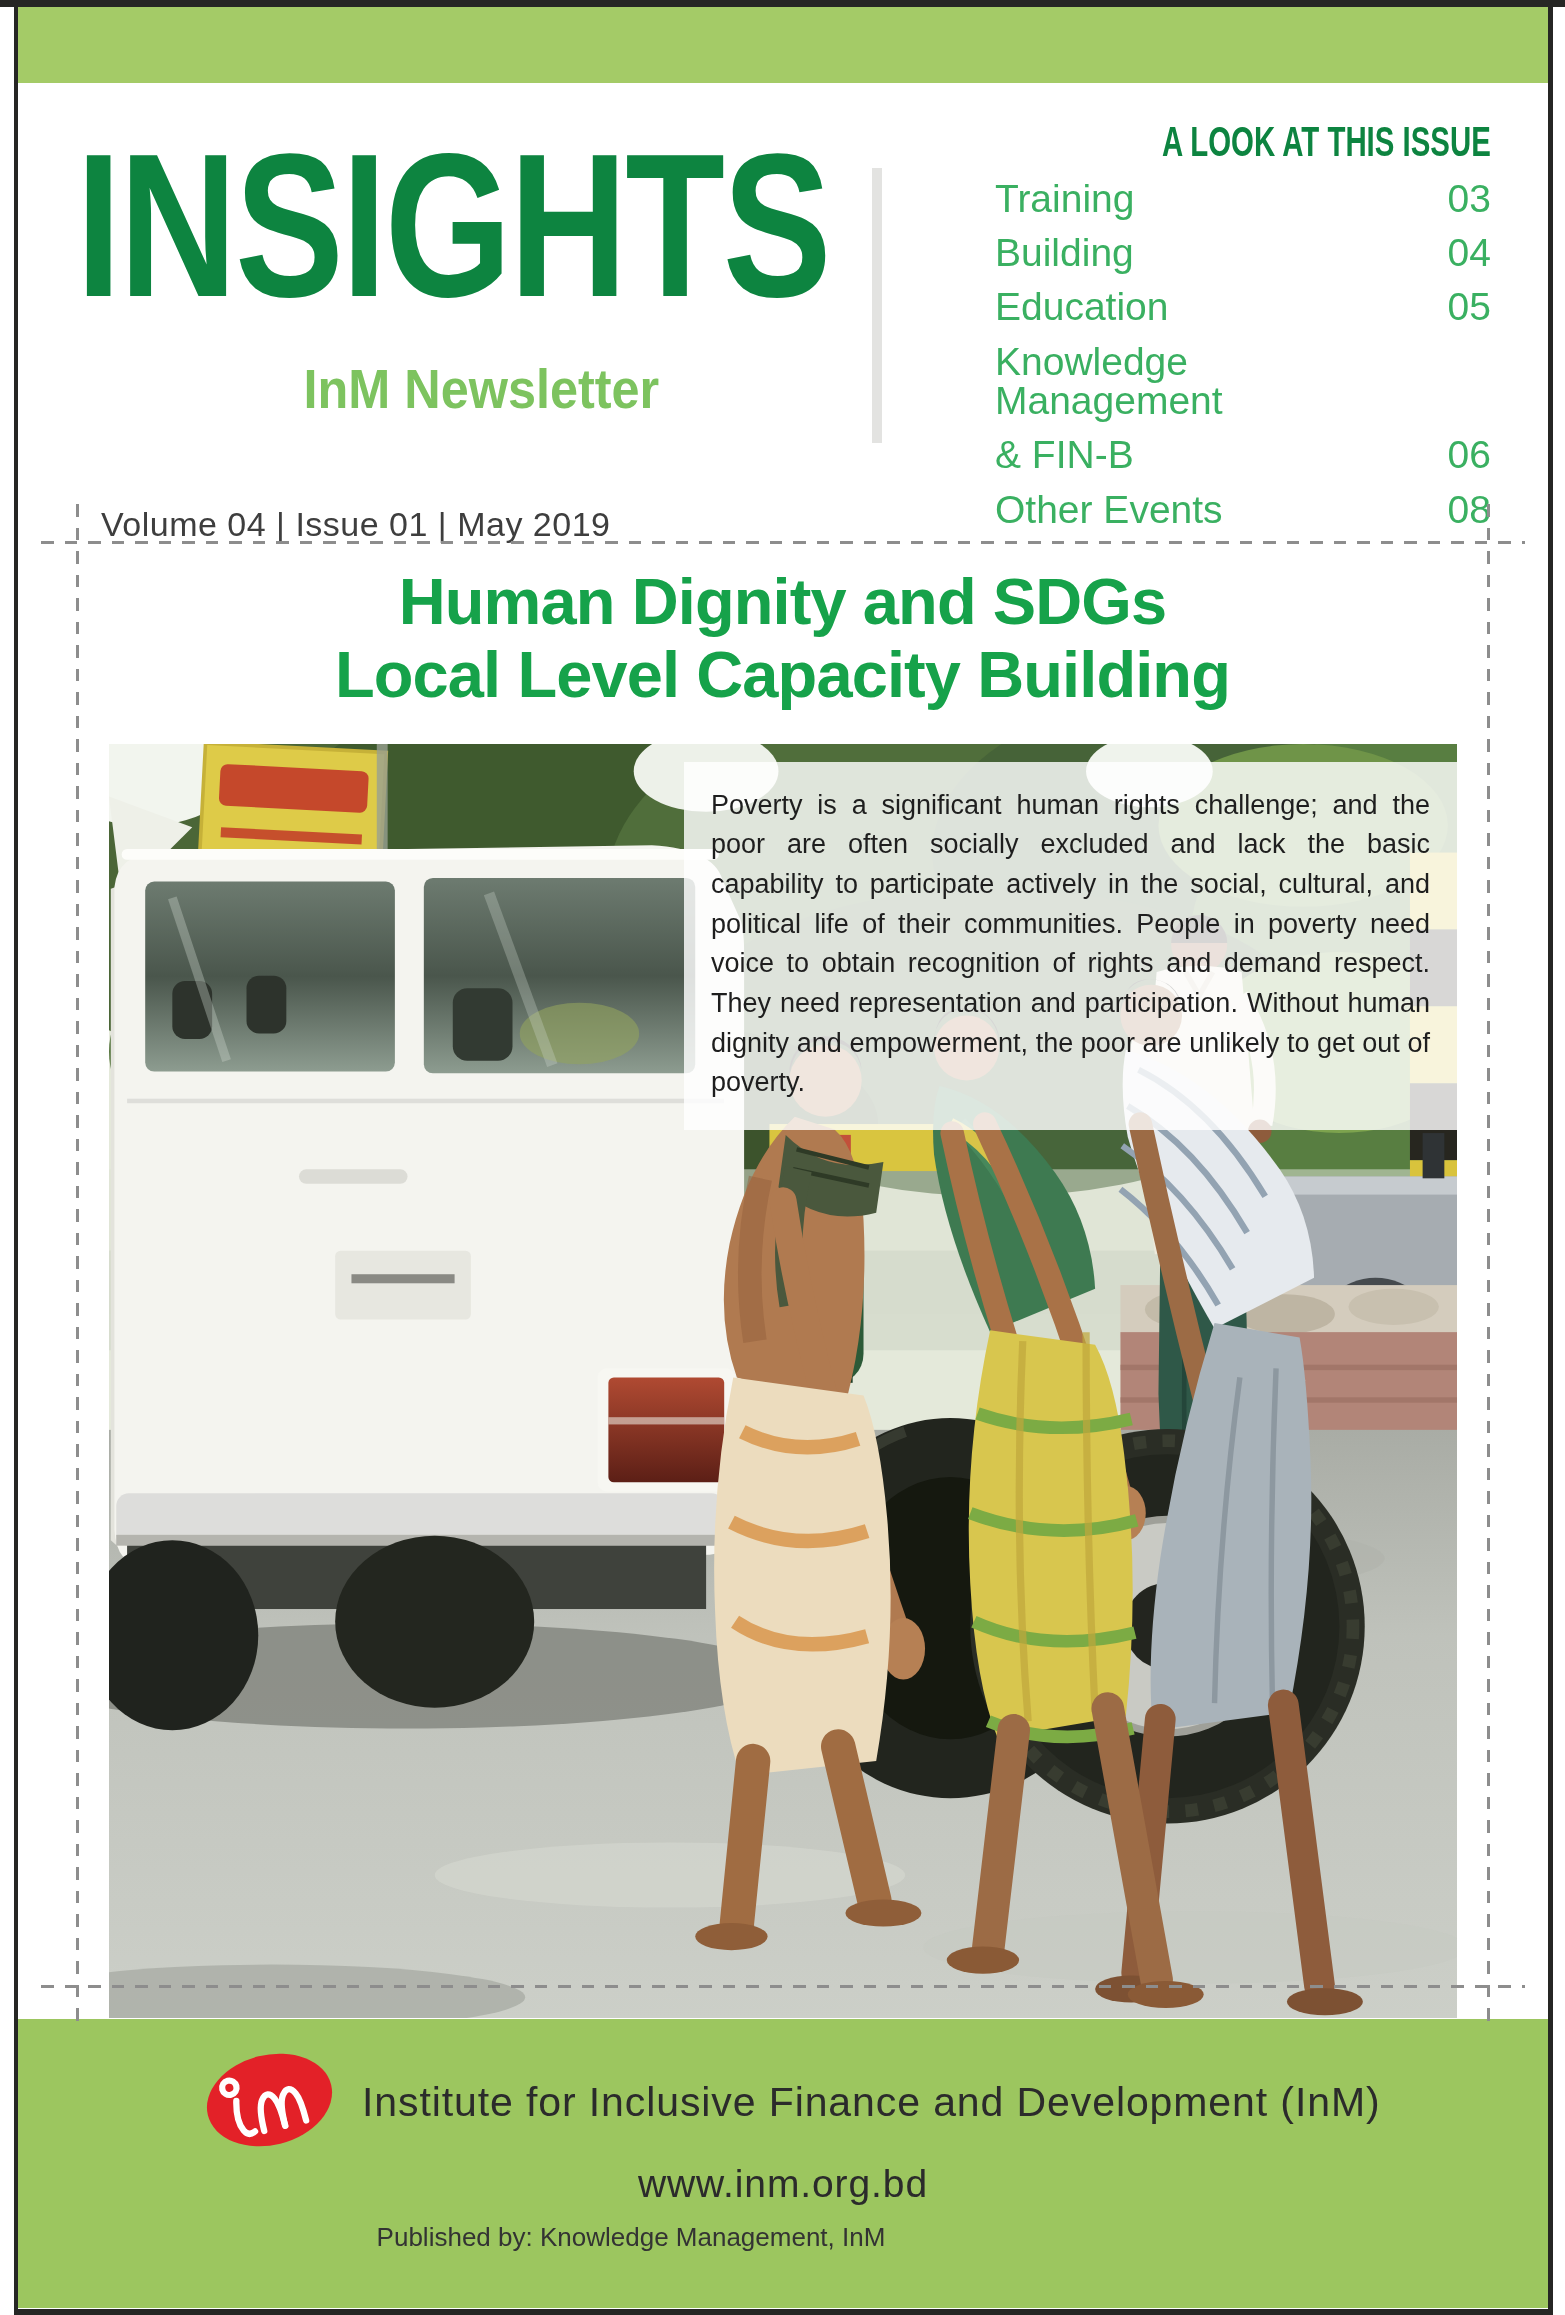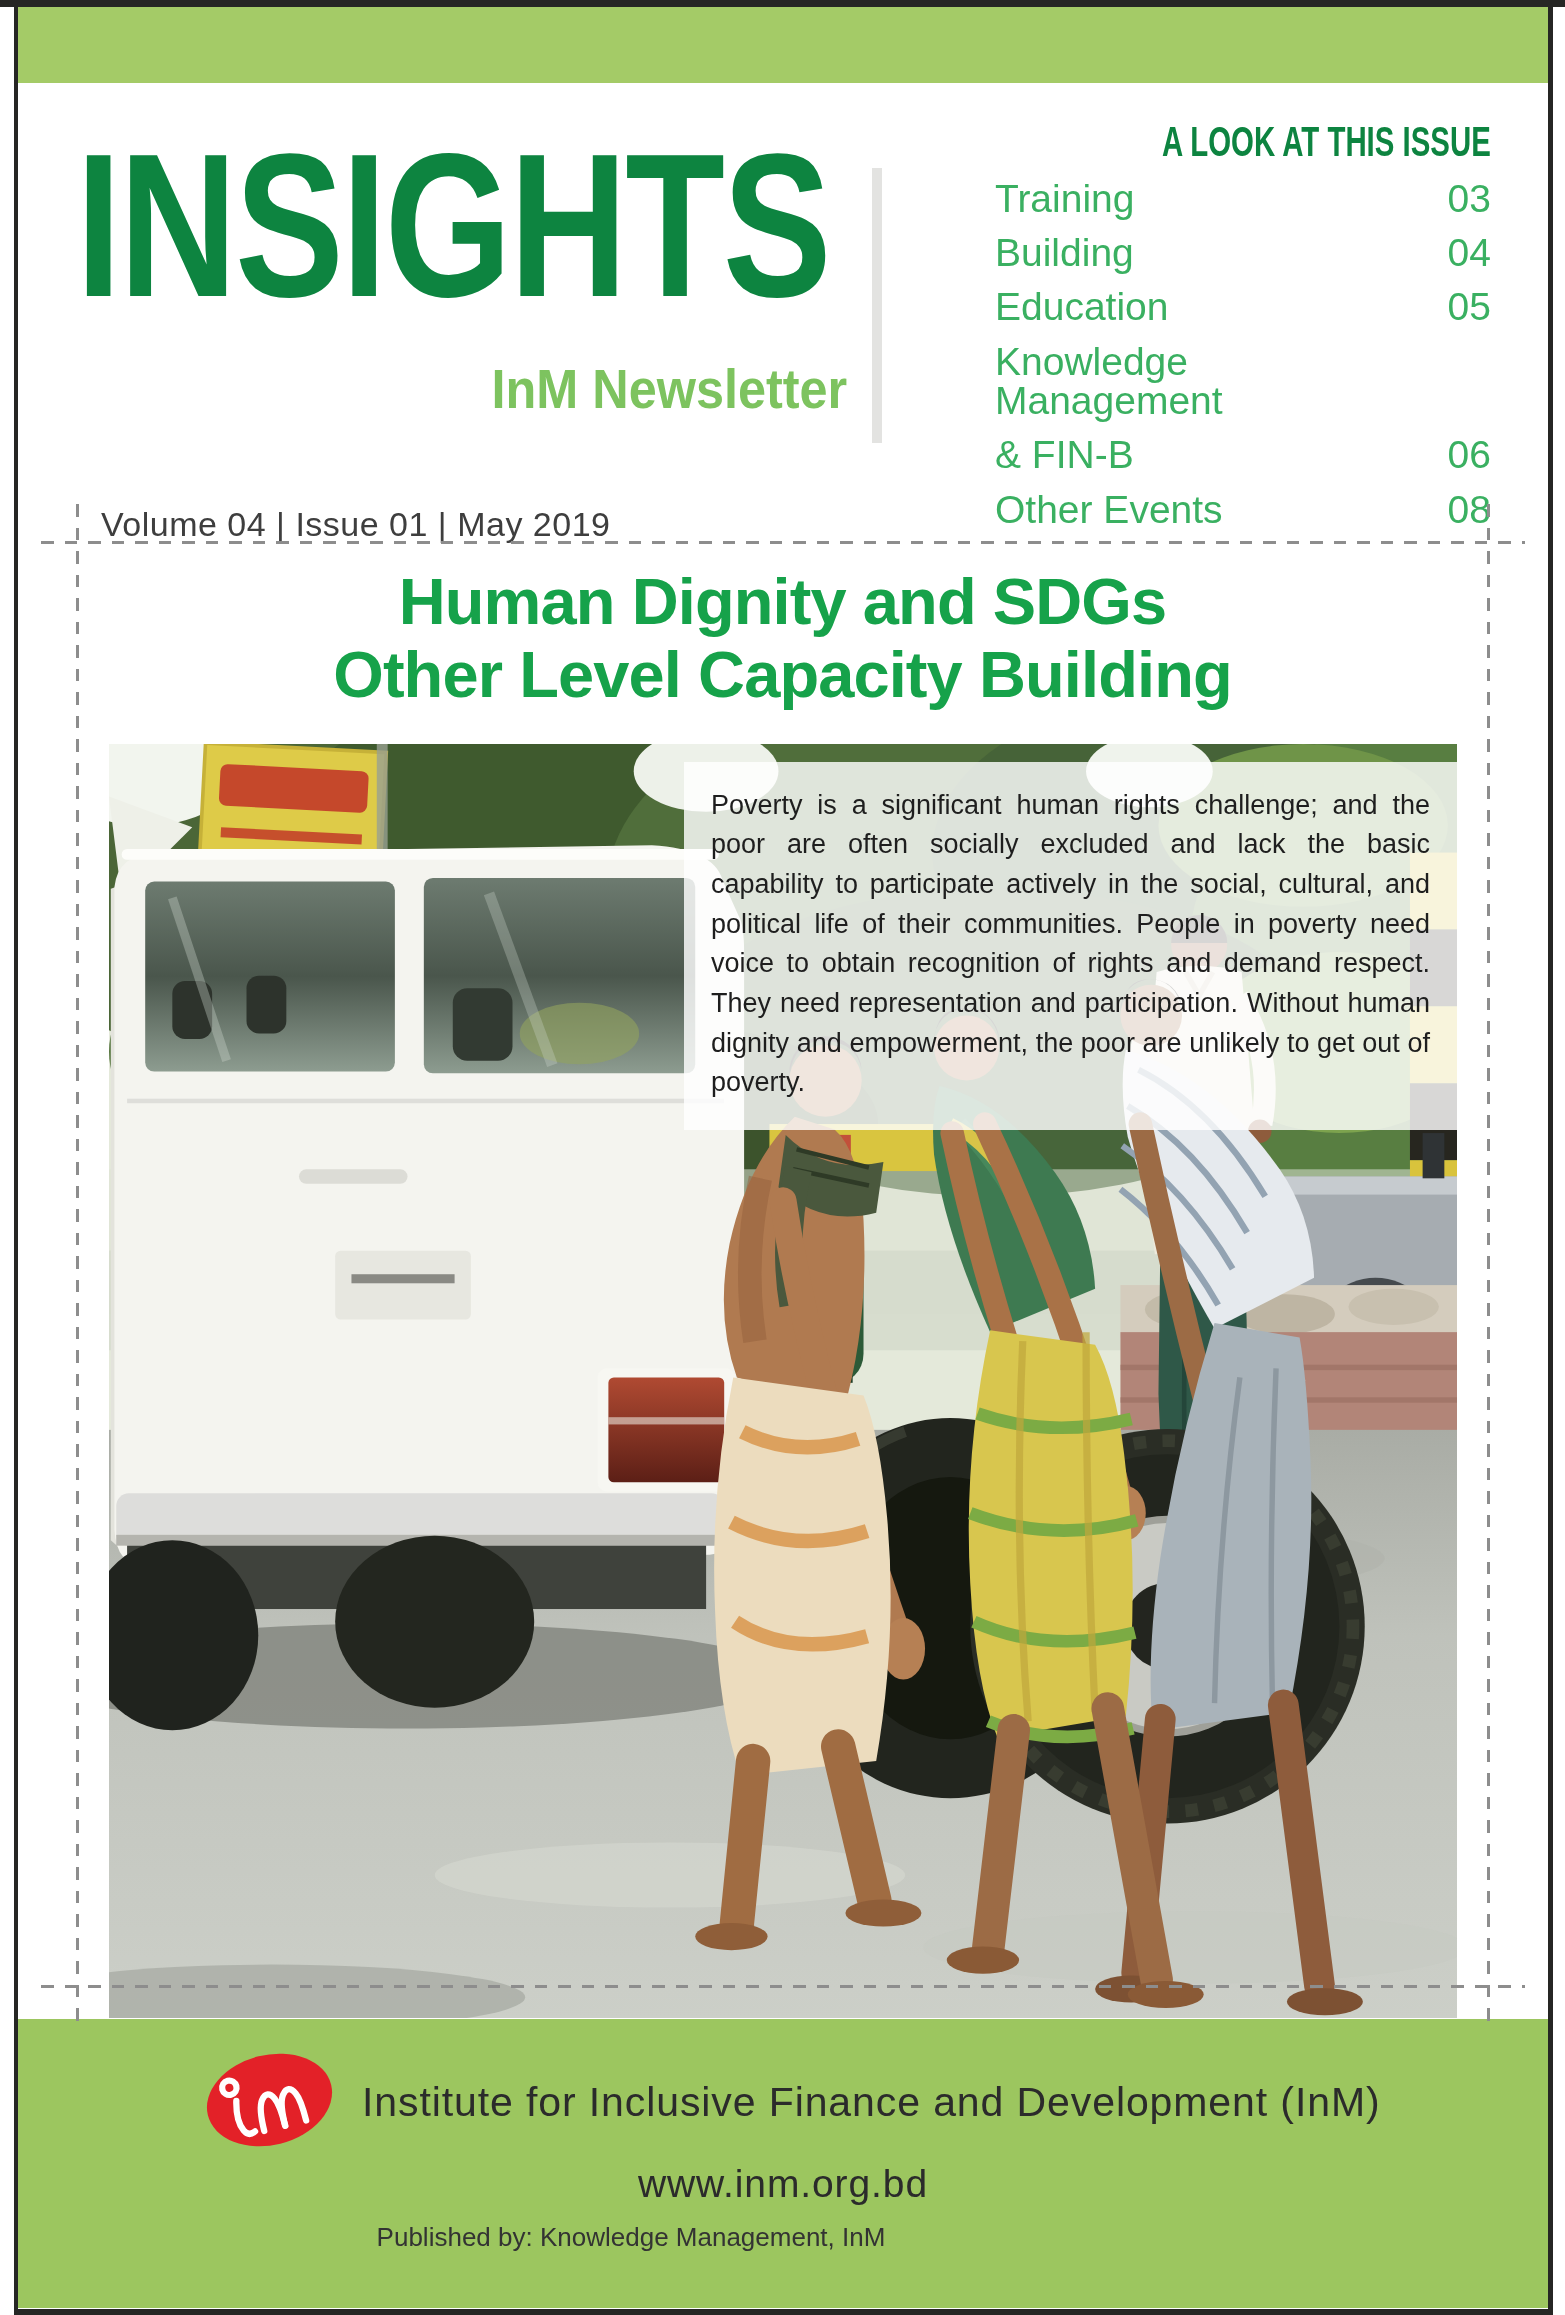--- a/index.html
+++ b/index.html
@@ -15,21 +15,21 @@
   .frame-right  { left:1548px; top:7.2px; width:4.5px;    height:2309px; background:#262624; }
   .frame-bottom { left:13.6px; top:2309px; width:1539px; height:7.2px;   background:#262624; }
 
   .band-top    { left:18px; top:7.2px;     width:1530px; height:76px;  background:#a4cb67; }
   .band-footer { left:18px; top:2019px;  width:1530px; height:289px; background:#9cc65f; }
 
   
   .masthead-title { left:76px; top:123px; width:995px; height:208px;
     font-size:204px; line-height:1; font-weight:bold; color:#0d8440; white-space:nowrap; }
   .masthead-title .cond { display:inline-block; transform:scaleX(0.80); transform-origin:left top; letter-spacing:-2.7px; }
-  .masthead-sub { left:76px; top:356px; width:771px; text-align:right;
+  .masthead-sub { left:76px; top:356px; width:771px; text-align:center;
     font-size:56px; font-weight:bold; color:#7dc35f; white-space:nowrap; }
   .masthead-sub .cond-r { display:inline-block; transform:scaleX(0.90); transform-origin:right top; }
   .masthead-divider { left:872px; top:168px; width:10px; height:275px; background:#e3e3e1; }
 
   
   .toc-heading { left:995px; top:118px; width:496px; text-align:right;
     font-size:42px; font-weight:bold; color:#0d8440; white-space:nowrap; }
   .toc-heading .cond-r { display:inline-block; transform:scaleX(0.70); transform-origin:right top; }
   .toc-list { left:995px; top:175px; width:496px; }
   .toc-row { display:flex; justify-content:space-between; align-items:baseline;
@@ -117,21 +117,21 @@
 
   <div class="abs issue-line">Volume 04 | Issue 01 | May 2019</div>
 
   <div class="abs dash-h dash-top"></div>
   <div class="abs dash-h dash-bottom"></div>
   <div class="abs dash-v dash-left"></div>
   <div class="abs dash-v dash-right"></div>
 
   <div class="abs article-title">
     <div>Human Dignity and SDGs</div>
-    <div>Other Level Capacity Building</div>
+    <div>Local Level Capacity Building</div>
   </div>
 
   <div class="abs photo" aria-label="Barefoot men pushing a white SUV with rear-mounted spare tyres along a street, trees and a grey pickup truck behind">
     <svg viewBox="0 0 1490 1408" preserveAspectRatio="none" aria-hidden="true">
       <defs>
         <linearGradient id="g-road" x1="0" y1="0" x2="0" y2="1">
           <stop offset="0" stop-color="#a9aca5"></stop>
             <stop offset="0.35" stop-color="#bfc2bb"></stop>
             <stop offset="1" stop-color="#ccCfc8"></stop>
         </linearGradient>

